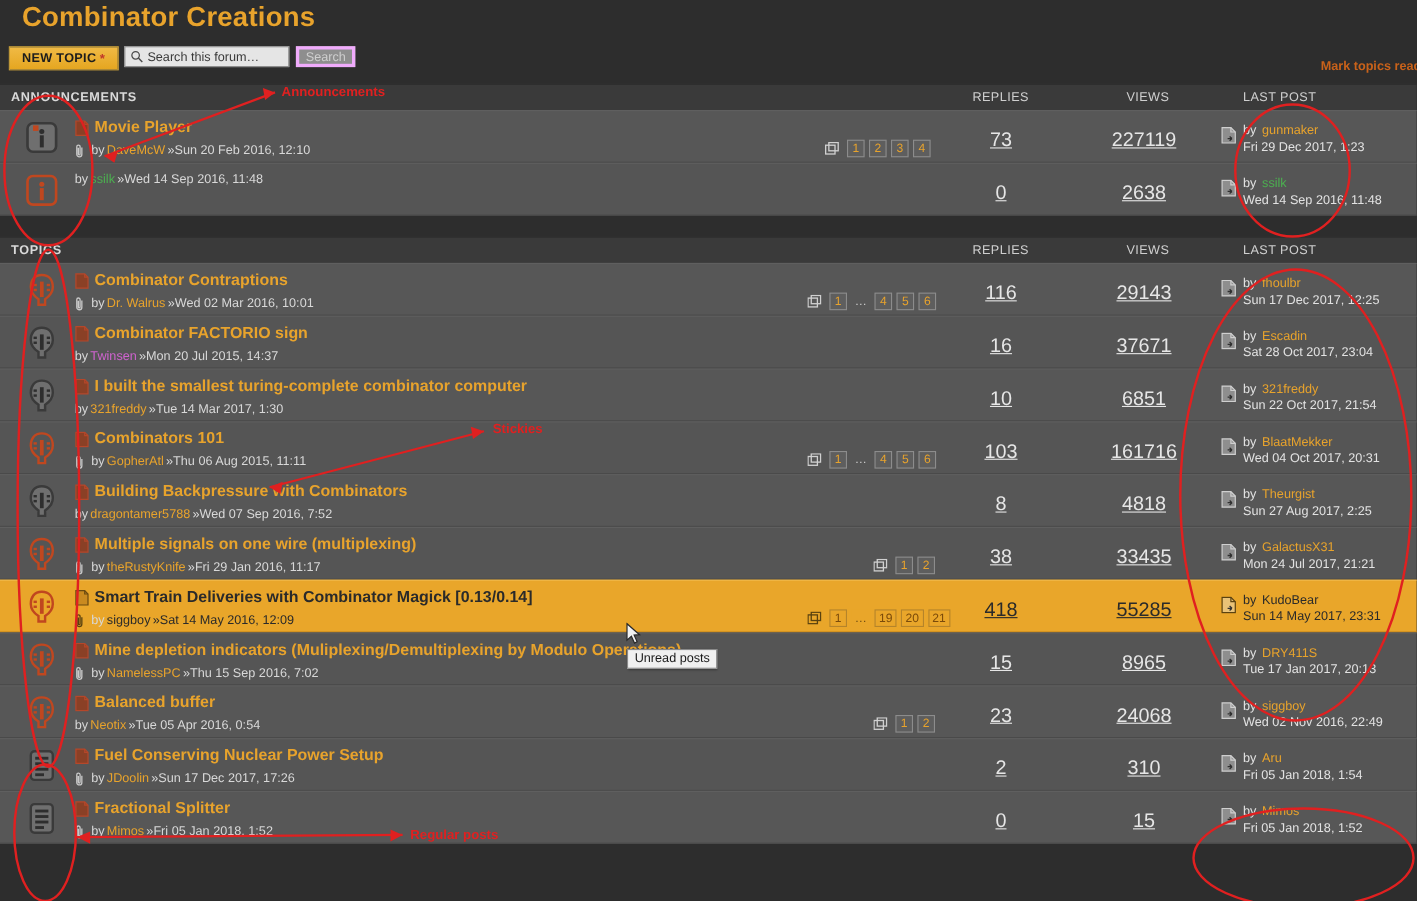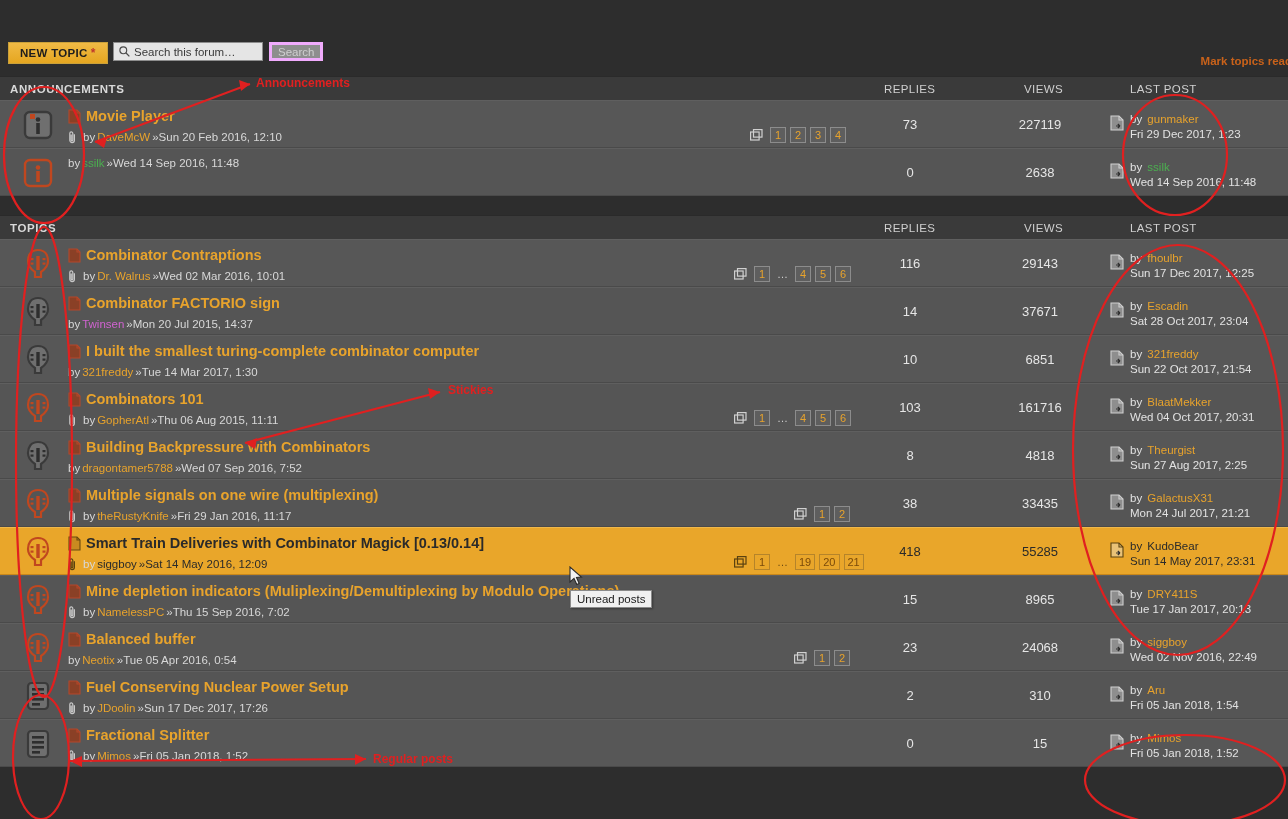--- a/index.html
+++ b/index.html
@@ -111,21 +111,21 @@
     display: inline-flex; align-items: center; justify-content: center;
     background: #5e5e5e; border: 1px solid #8c8c8c;
     color: #e8a32c; font-size: 11px; cursor: pointer;
   }
   .row.highlight .pg { background: #e9a62a; border-color: #b5842a; color: #7a4a0a; }
   .pg.dots { background: none; border: none; color: #cfcfcf; min-width: 10px; }
   .row.highlight .pg.dots { color: #6b4a12; }
 
   .col-replies, .col-views {
     position: absolute; top: 16px;
-    font-size: 13px; color: #e6e6e6; text-align: center;
+    font-size: 18px; color: #e6e6e6; text-align: center; text-decoration: underline;
   }
   .col-replies { left: 860px; width: 100px; }
   .col-views   { left: 990px; width: 100px; }
   .row.highlight .col-replies, .row.highlight .col-views { color: #2a2a2a; }
 
   .col-lastpost { position: absolute; left: 1110px; top: 8px; display: flex; align-items: flex-start; }
   .lp-icon { width: 14px; height: 16px; flex: 0 0 14px; margin-right: 6px; margin-top: 6px; }
   .lp-text { font-size: 11.5px; color: #e2e2e2; line-height: 15px; padding-top: 3px; }
   .lp-text .author { font-size: 11.5px; }
   .row.highlight .lp-text { color: #2a2a2a; }
@@ -144,20 +144,21 @@
     background: #f0f0f0; border: 1px solid #8a8a8a;
     color: #1a1a1a; font-size: 11.5px; padding: 2px 6px;
     box-shadow: 1px 1px 2px rgba(0,0,0,.35);
   }
 </style>
 </head>
 <body>
 
 <div id="root">
 
+  <div class="page-title">Combinator Creations</div>
 
   <div class="action-bar">
     <div class="new-topic-btn">
       <span>NEW TOPIC</span>
       <span class="ast">*</span>
     </div>
   </div>
 
   <div class="search-wrap">
     <div class="search-box">
@@ -343,21 +344,21 @@
        <span class="topic-title">Combinator FACTORIO sign</span>
      </div>
      <div class="meta-line">
 
        <span class="meta-by">by </span>
        <span class="author purple">Twinsen</span>
        <span class="meta-sep"> » </span>
        <span class="meta-date">Mon 20 Jul 2015, 14:37</span>
      </div>
           </div>
-          <div class="col-replies">14</div>
+          <div class="col-replies">16</div>
           <div class="col-views">37671</div>
           <div class="col-lastpost">
             <span class="lp-icon"><svg viewBox="0 0 14 16">
     <path d="M1 1 h8 l4 4 v10 h-12 z" fill="#8e8e8e" stroke="#cfcfcf" stroke-width="1.1"></path>
     <path d="M9 1 v4 h4" fill="none" stroke="#cfcfcf" stroke-width="1.1"></path>
     <path d="M6 11 h4 M10 11 l-2.2 -2 M10 11 l-2.2 2" stroke="#303030" stroke-width="1.2" fill="none"></path>
   </svg></span>
      <span class="lp-text">
        <span>by </span>
        <span class="author">Escadin</span><br>

